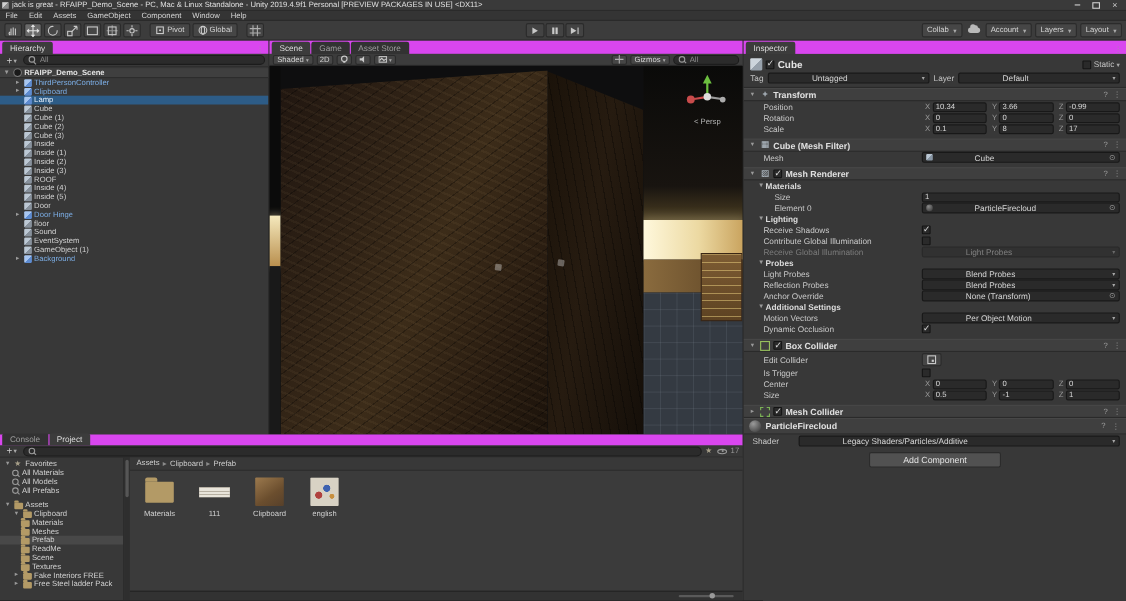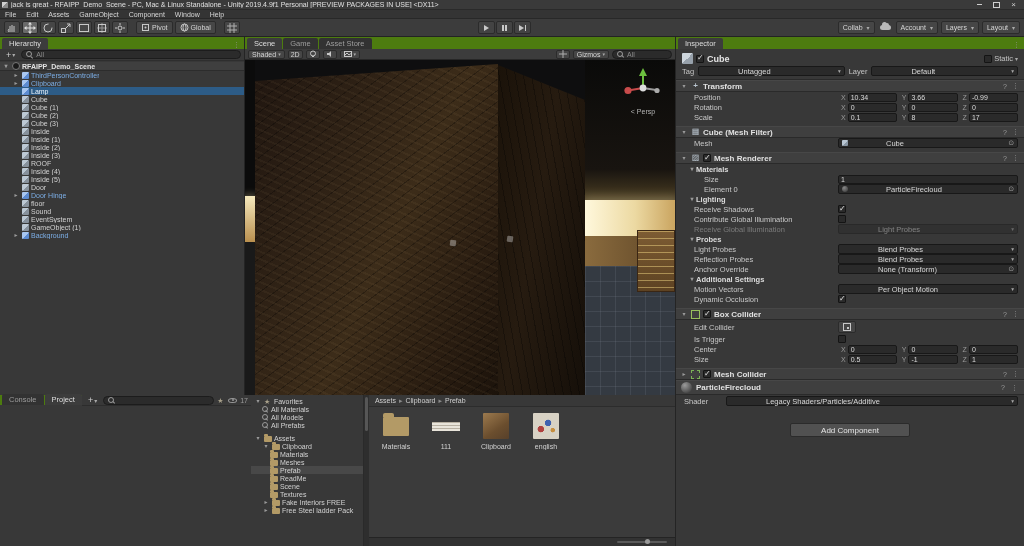--- a/index.html
+++ b/index.html
@@ -27,21 +27,21 @@
   .play-btn{width:17px;height:13px;background:#434343;border:1px solid #2b2b2b;border-radius:2px;display:flex;align-items:center;justify-content:center;gap:1px;}
   .tri{width:0;height:0;border-left:5px solid #c8c8c8;border-top:3px solid transparent;border-bottom:3px solid transparent;}
   .bar{width:2px;height:6px;background:#c8c8c8;}
   .bar.thin{width:1px;}
   .tb-right{margin-left:auto;display:flex;gap:3px;align-items:center;}
   .cloud{width:11px;height:5px;background:#b9b9b9;border-radius:3px;position:relative;margin:0 2px;}
   .cloud::before{content:"";position:absolute;left:2px;top:-3px;width:5px;height:5px;background:#b9b9b9;border-radius:50%;}
   .cloud::after{content:"";position:absolute;right:2px;top:-2px;width:4px;height:4px;background:#b9b9b9;border-radius:50%;}
 
   
-  .tabstrip{height:12px;background:#4d7c0f;display:flex;align-items:flex-end;padding-left:2px;gap:1px;flex:0 0 auto;}
+  .tabstrip{height:12px;background:#d946ef;display:flex;align-items:flex-end;padding-left:2px;gap:1px;flex:0 0 auto;}
   .tab{height:11px;padding:0 7px;display:flex;align-items:center;font-size:7.5px;color:#9d9d9d;background:#323232;border-radius:2px 2px 0 0;}
   .tab.active{background:#3c3c3c;color:#dedede;}
   .panel-menu{margin-left:auto;color:#9a9a9a;padding:0 4px;font-size:7px;}
   .panel-menu::after{content:"⋮";}
   .arr{flex:0 0 8px;width:8px;text-align:center;color:#9a9a9a;font-size:6px;line-height:1;}
   .arr.d::before{content:"▾";}
   .arr.r::before{content:"▸";}
   .searchpill{flex:1;height:9px;background:#2b2b2b;border:1px solid #1c1c1c;border-radius:5px;display:flex;align-items:center;padding:0 4px;gap:3px;min-width:0;}
   .mag{width:7px;height:7px;position:relative;flex:0 0 auto;}
   .mag::before{content:"";position:absolute;left:0;top:0;width:4px;height:4px;border:1px solid #9a9a9a;border-radius:50%;}
@@ -92,21 +92,21 @@
       linear-gradient(100deg,#1a1209,#261b10 45%,#150f09 100%);}
   .poster{left:392px;top:170px;width:38px;height:62px;border:1px solid #3a2614;background:linear-gradient(#7d5c33,#5d4222);
     background-image:repeating-linear-gradient(180deg,rgba(255,228,140,.45) 0 1px,transparent 1px 7px),linear-gradient(#7d5c33,#5d4222);}
   .sprite-gizmo{width:6px;height:6px;background:rgba(225,225,225,.38);border-radius:1px;transform:rotate(8deg);}
   .g1{left:205px;top:180px;position:absolute;}
   .g2{left:262px;top:176px;position:absolute;}
   .axis-gizmo{position:absolute;right:10px;top:6px;width:44px;height:52px;text-align:center;}
   .persp{font-size:7px;color:#b5b5b5;margin-top:-4px;}
 
   
-  #project{position:absolute;left:0;top:395px;width:676px;height:151px;background:#383838;border-right:1px solid #242424;display:flex;flex-direction:row;}
+  #project{position:absolute;left:0;top:395px;width:676px;height:151px;background:#383838;border-right:1px solid #242424;display:flex;flex-direction:column;}
   #project .tabstrip{height:10px;}
   .p-toolbar{height:11px;display:flex;align-items:center;gap:3px;padding:0 3px;background:#383838;border-bottom:1px solid #2c2c2c;flex:0 0 auto;}
   .p-icons{display:flex;align-items:center;gap:3px;color:#9a9a9a;flex:0 0 auto;font-size:7px;}
   .eye{width:9px;height:5px;border:1px solid #9a9a9a;border-radius:50%;position:relative;}
   .eye::after{content:"";position:absolute;left:2.5px;top:0.5px;width:2px;height:2px;background:#9a9a9a;border-radius:50%;}
   .p-body{flex:1;display:flex;min-height:0;}
   .p-tree{width:113px;border-right:1px solid #2a2a2a;padding-top:2px;overflow:hidden;}
   .p-row{height:8px;display:flex;align-items:center;gap:2px;font-size:7px;color:#d2d2d2;white-space:nowrap;}
   .p-row.sel{background:#484848;}
   .ind0{padding-left:3px;}.ind1{padding-left:11px;}.ind2{padding-left:19px;}
@@ -168,21 +168,21 @@
   .objfield{flex:1;height:10px;background:#2a2a2a;border:1px solid #181818;border-radius:2px;display:flex;align-items:center;gap:2px;padding:0 3px;min-width:0;}
   .objfield::after{content:"⊙";margin-left:auto;color:#9a9a9a;font-size:7px;}
   .obj-mini{width:6px;height:6px;flex:0 0 6px;border-radius:1px;background:linear-gradient(135deg,#b9c6d3 50%,#8795a3 50%);}
   .obj-mini.sphere{border-radius:50%;background:radial-gradient(circle at 35% 30%,#888,#333);}
   .sub-head{display:flex;align-items:center;height:10px;padding-left:12px;font-weight:bold;font-size:7.5px;color:#dcdcdc;}
   .edit-col-btn{width:18px;height:12px;background:#464646;border:1px solid #2b2b2b;border-radius:2px;display:flex;align-items:center;justify-content:center;}
   .edit-col-ico{width:8px;height:8px;border:1px solid #c8c8c8;position:relative;}
   .edit-col-ico::after{content:"";position:absolute;left:2.5px;top:2.5px;width:2px;height:2px;background:#c8c8c8;}
   .mat-head{height:15px;background:#3f3f3f;border-top:1px solid #474747;border-bottom:1px solid #2a2a2a;display:flex;align-items:center;gap:4px;padding:0 5px;}
   .mat-sphere{width:11px;height:11px;border-radius:50%;background:radial-gradient(circle at 35% 30%,#9a9a9a,#2e2e2e);}
-  .addc-wrap{display:flex;justify-content:center;padding:16px 0;}
+  .addc-wrap{display:flex;justify-content:center;padding:4px 0;}
   .addc-btn{width:120px;height:14px;background:#515151;border:1px solid #2b2b2b;border-radius:2px;display:flex;align-items:center;justify-content:center;font-size:8px;color:#e4e4e4;}
   .gap4{height:4px;}
   .shader-row{padding-left:8px;height:12px;}
   .shader-row .i-label{flex:0 0 40px;}
 </style>
 </head>
 <body>
 
 <div id="app">
 

